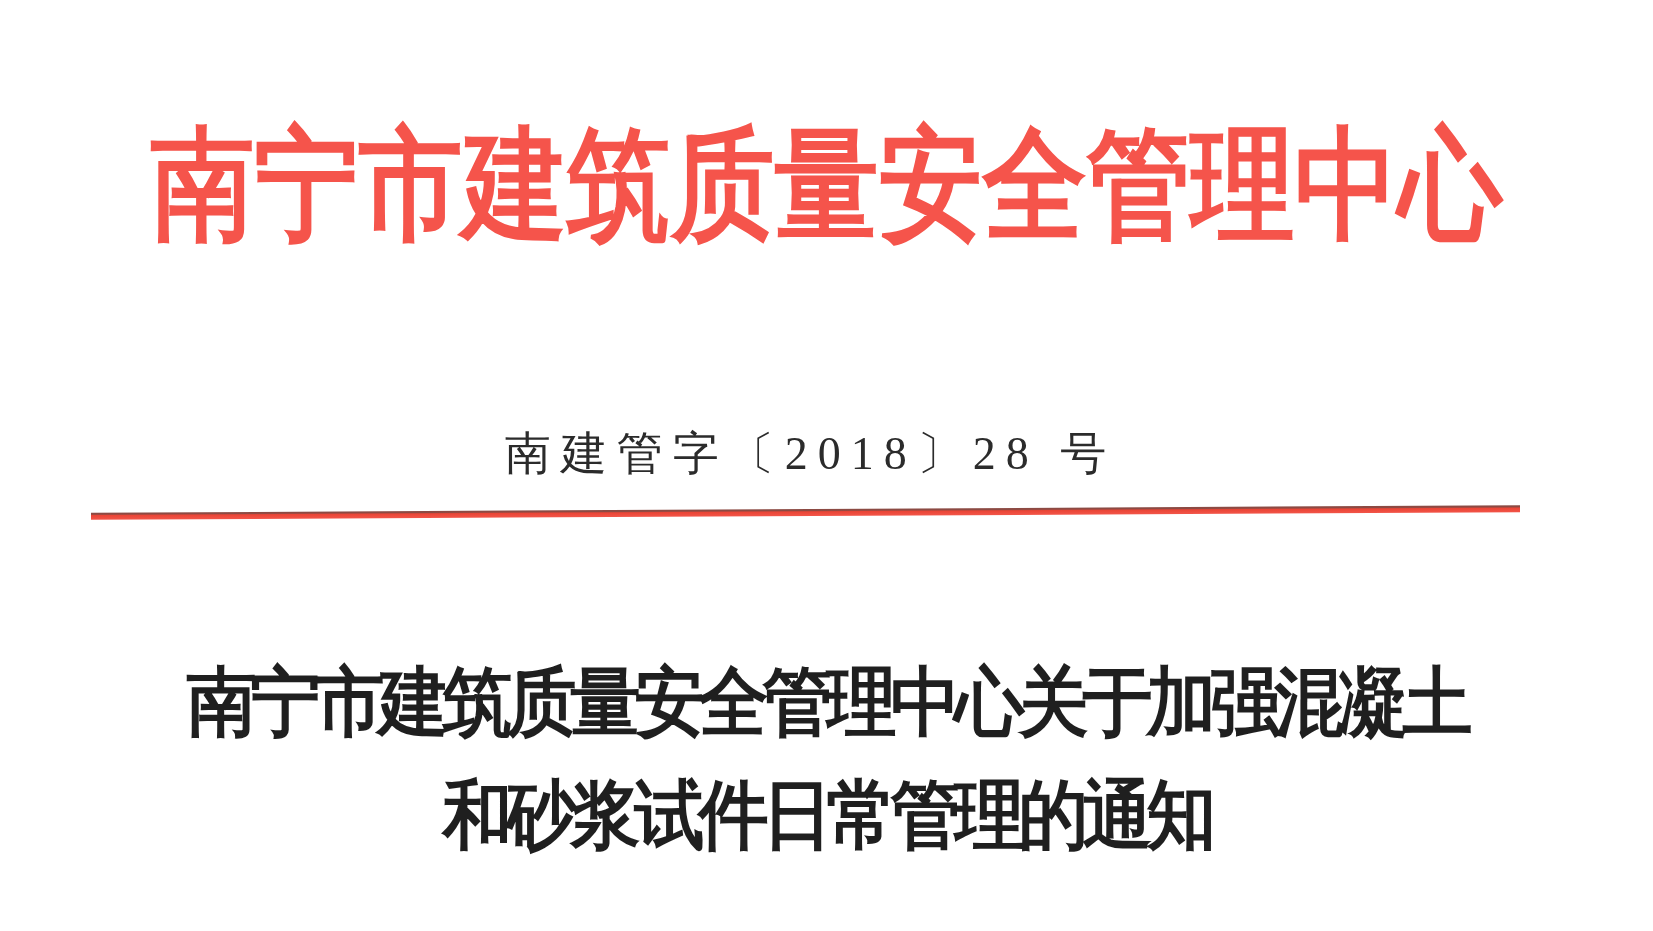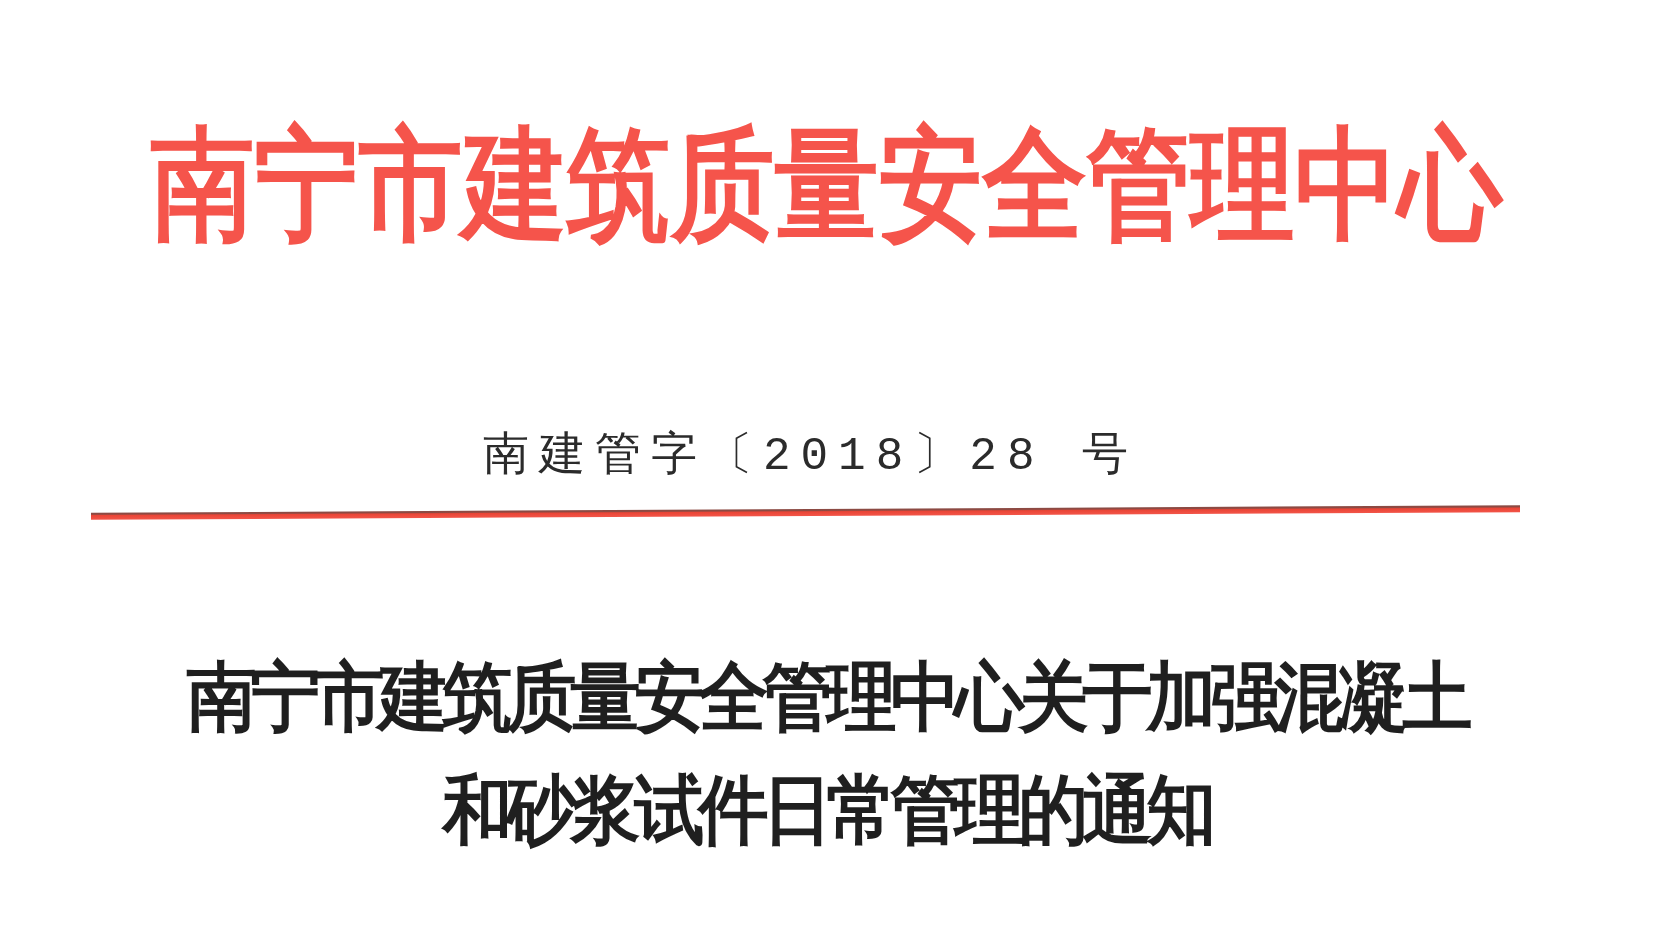--- a/index.html
+++ b/index.html
@@ -6,21 +6,21 @@
     margin: 0;
     padding: 0;
     background: #ffffff;
   }
   .page {
     position: relative;
     width: 1653px;
     height: 931px;
     background: #ffffff;
     overflow: hidden;
-    font-family: Liberation Mono, monospace;
+    font-family: Liberation Serif, serif;
   }
   
   .org-title {
     position: absolute;
     top: 104px;
     left: 0;
     width: 100%;
     margin: 0;
     text-align: center;
     font-size: 104px;

